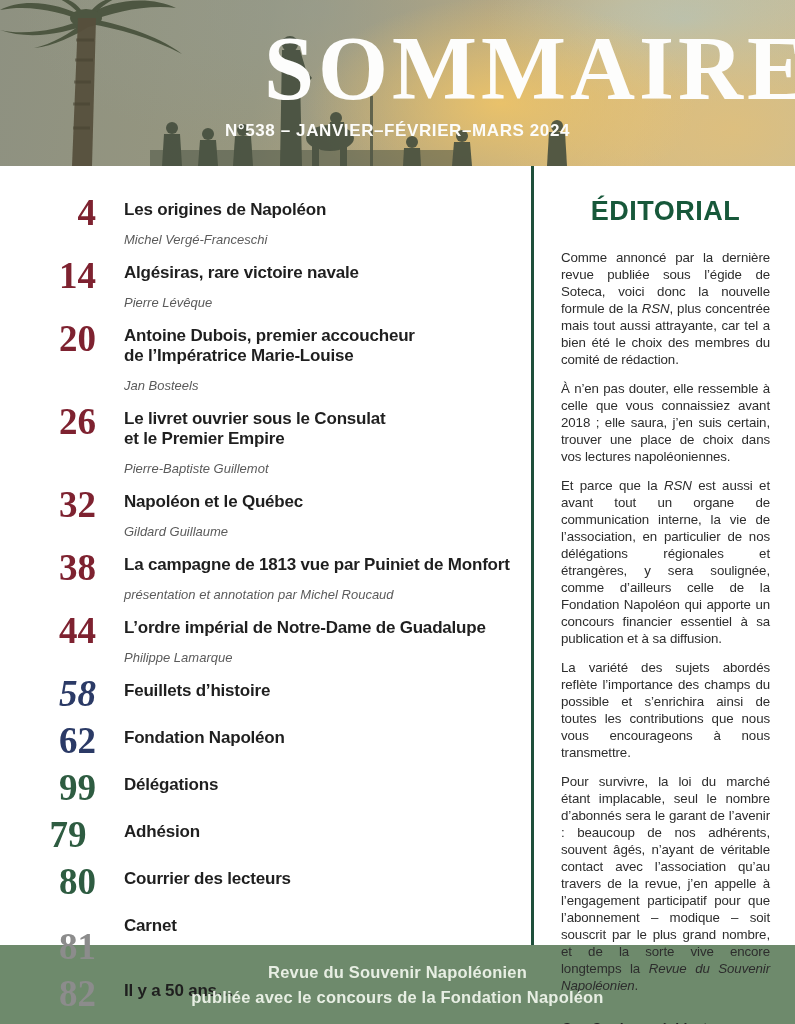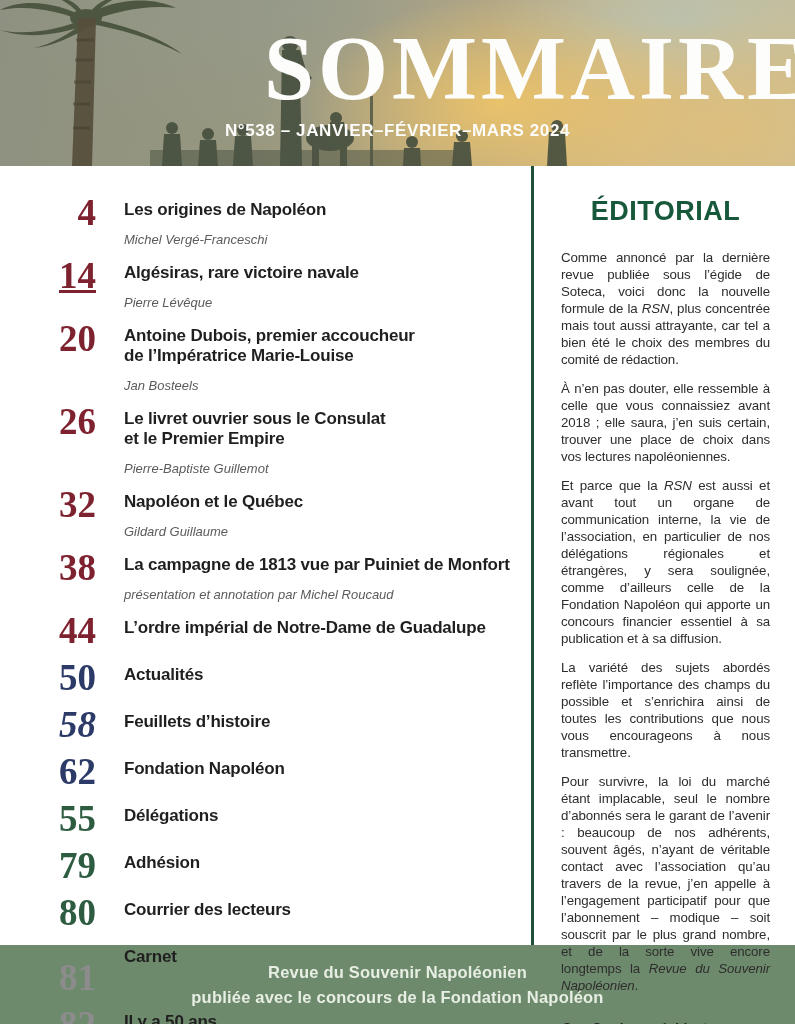--- a/index.html
+++ b/index.html
@@ -135,21 +135,21 @@
   <main class="content">
     <section class="toc" id="toc-list">
         <div class="toc-entry">
           <div class="toc-num" style="color: rgb(126, 34, 48);">4</div>
           <div class="toc-text">
             <div class="toc-title">Les origines de Napoléon</div>
             <div class="toc-author">Michel Vergé-Franceschi</div>
           </div>
         </div>
         <div class="toc-entry">
-          <div class="toc-num" style="color: rgb(126, 34, 48); text-decoration: underline;">14</div>
+          <div class="toc-num" style="color: rgb(126, 34, 48);">14</div>
           <div class="toc-text">
             <div class="toc-title">Algésiras, rare victoire navale</div>
             <div class="toc-author">Pierre Lévêque</div>
           </div>
         </div>
         <div class="toc-entry">
           <div class="toc-num" style="color: rgb(126, 34, 48);">20</div>
           <div class="toc-text">
             <div class="toc-title">Antoine Dubois, premier accoucheur
 de l’Impératrice Marie-Louise</div>
@@ -175,48 +175,43 @@
           <div class="toc-num" style="color: rgb(126, 34, 48);">38</div>
           <div class="toc-text">
             <div class="toc-title">La campagne de 1813 vue par Puiniet de Monfort</div>
             <div class="toc-author">présentation et annotation par Michel Roucaud</div>
           </div>
         </div>
         <div class="toc-entry">
           <div class="toc-num" style="color: rgb(126, 34, 48);">44</div>
           <div class="toc-text">
             <div class="toc-title">L’ordre impérial de Notre-Dame de Guadalupe</div>
-          </div>
-        </div>
-        <div class="toc-entry">
-          <div class="toc-num" style="color: rgb(43, 58, 102);">50</div>
-          <div class="toc-text">
-            <div class="toc-title">Actualités</div>
+            <div class="toc-author">Philippe Lamarque</div>
           </div>
         </div>
         <div class="toc-entry">
           <div class="toc-num" style="color: rgb(43, 58, 102); font-style: italic;">58</div>
           <div class="toc-text">
             <div class="toc-title">Feuillets d’histoire</div>
           </div>
         </div>
         <div class="toc-entry">
           <div class="toc-num" style="color: rgb(43, 58, 102);">62</div>
           <div class="toc-text">
             <div class="toc-title">Fondation Napoléon</div>
           </div>
         </div>
         <div class="toc-entry">
-          <div class="toc-num" style="color: rgb(46, 92, 65);">55</div>
+          <div class="toc-num" style="color: rgb(46, 92, 65);">99</div>
           <div class="toc-text">
             <div class="toc-title">Délégations</div>
           </div>
         </div>
         <div class="toc-entry">
-          <div class="toc-num" style="color: rgb(46, 92, 65);">79</div>
+          <div class="toc-num" style="color: rgb(46, 92, 65); text-align: center;">79</div>
           <div class="toc-text">
             <div class="toc-title">Adhésion</div>
           </div>
         </div>
         <div class="toc-entry">
           <div class="toc-num" style="color: rgb(46, 92, 65);">80</div>
           <div class="toc-text">
             <div class="toc-title">Courrier des lecteurs</div>
           </div>
         </div>

